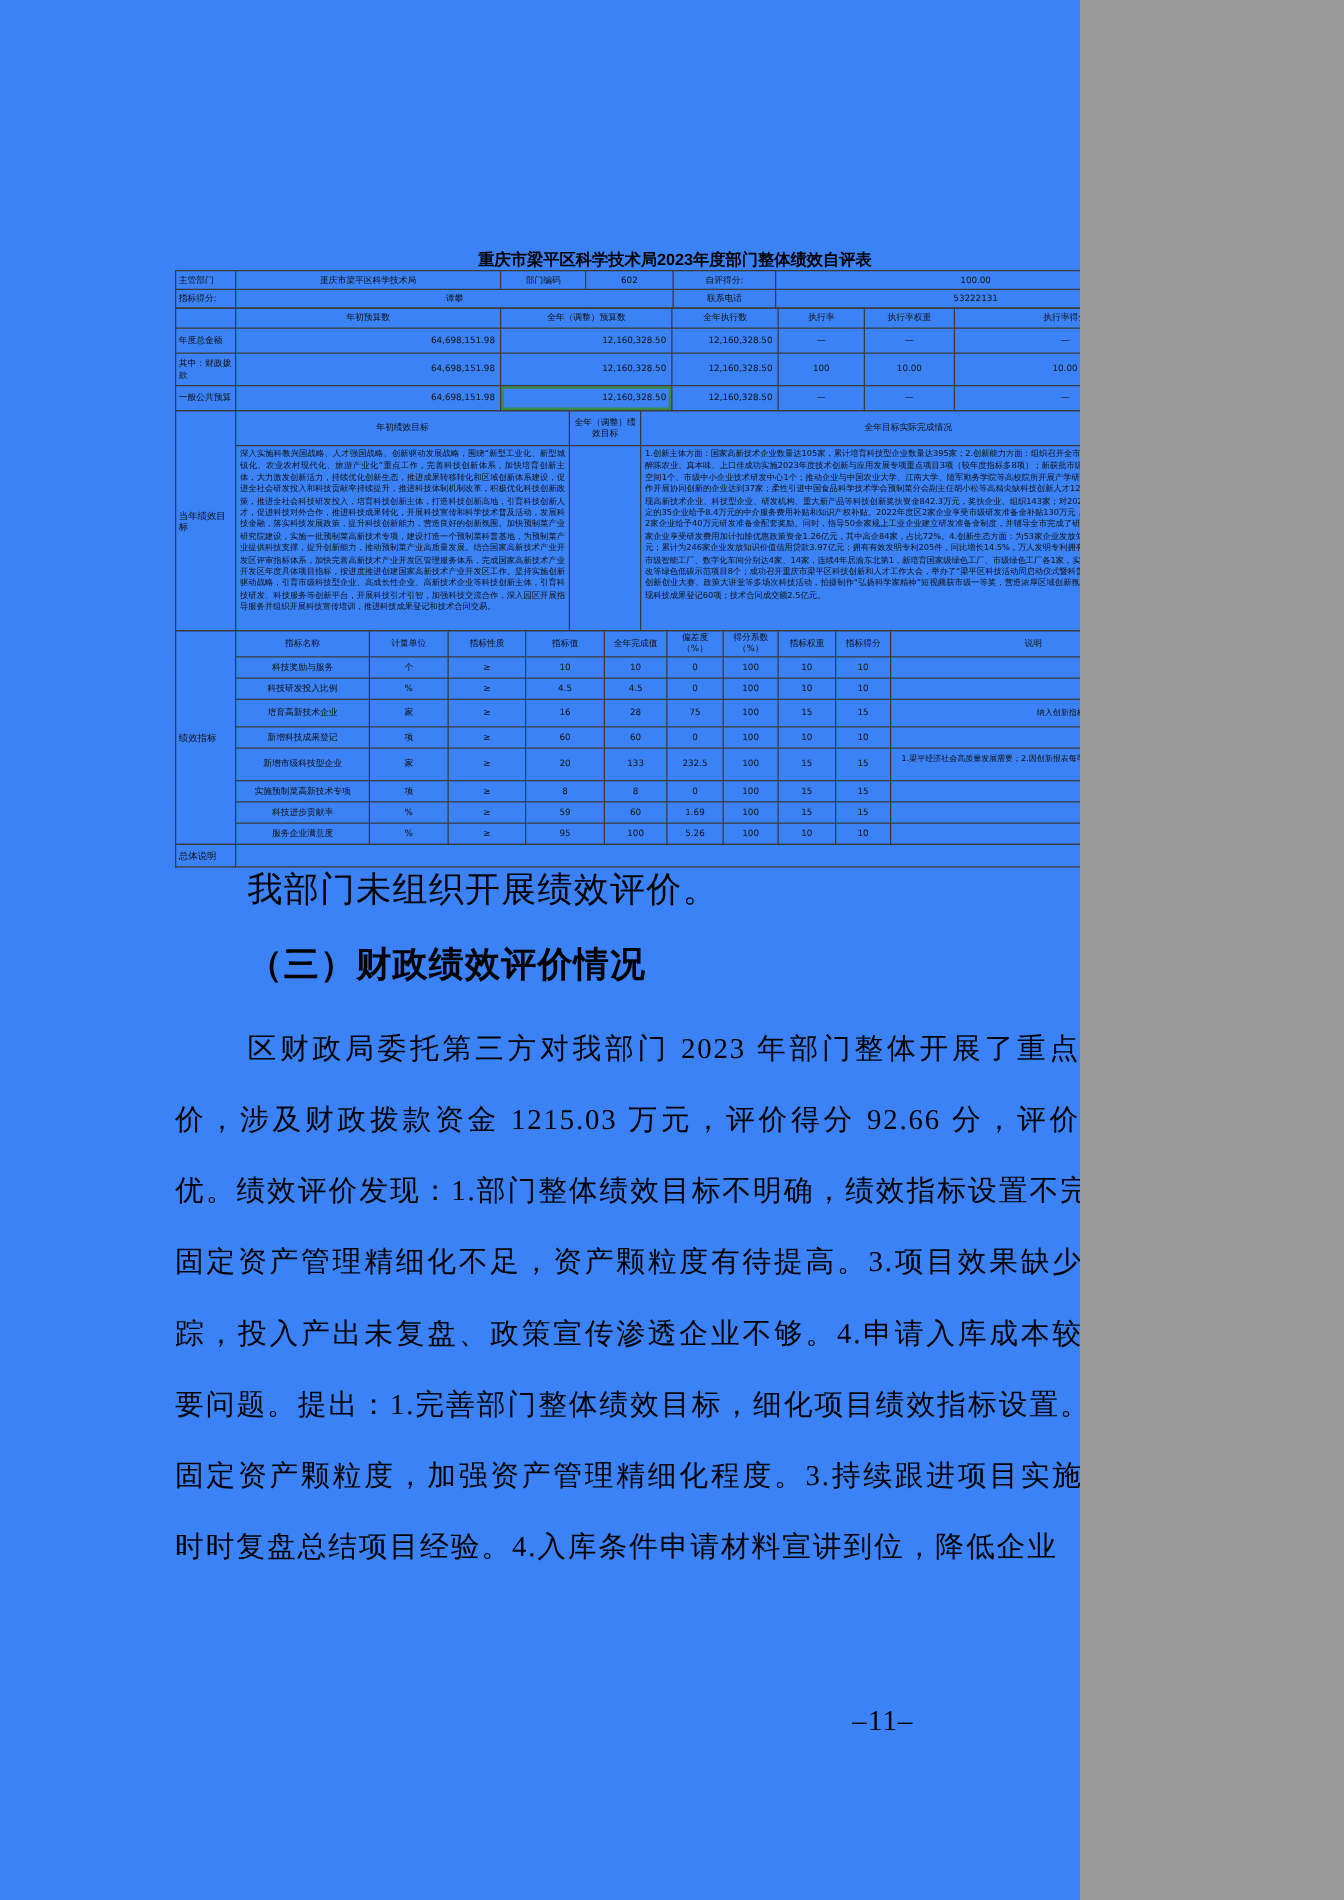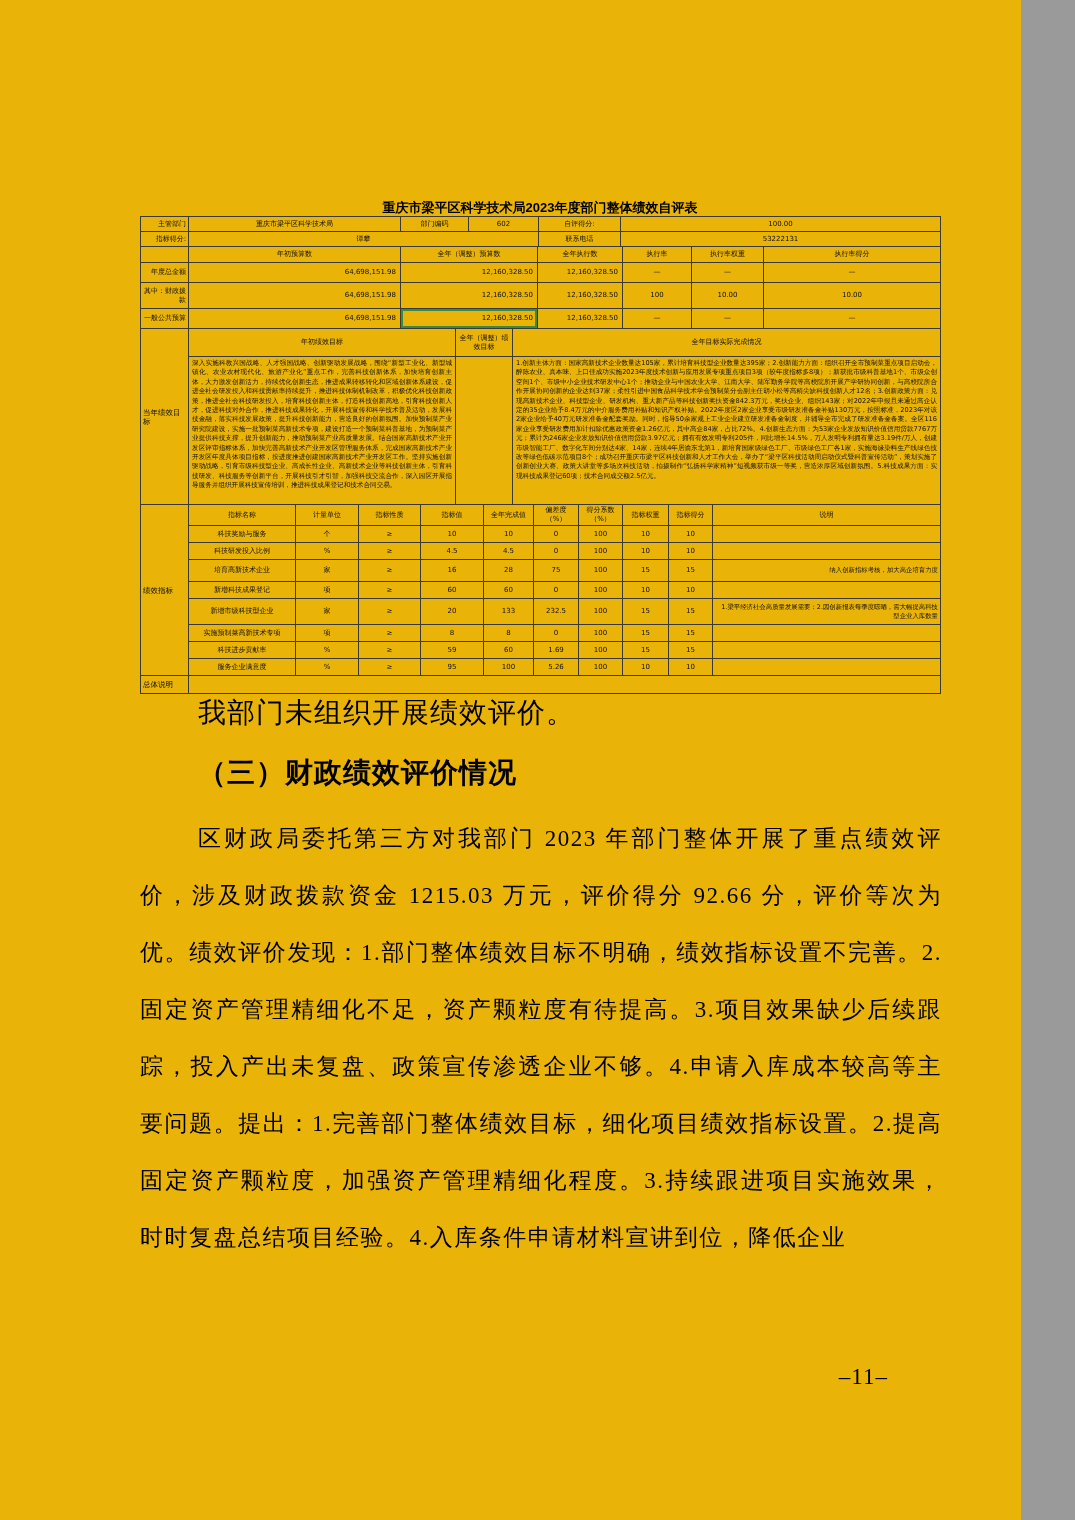--- a/index.html
+++ b/index.html
@@ -1,29 +1,29 @@
 <!DOCTYPE html>
 <html><head>
 <meta charset="utf-8">
 <style>
   html,body{margin:0;padding:0;background:#9a9a9a;}
-  .page{position:relative;width:1021px;height:1520px;background:#eab308;overflow:hidden;
+  .page{position:relative;width:864px;height:1520px;background:#3b82f6;overflow:hidden;
         font-family:"Liberation Serif",serif;color:#000;text-decoration:underline;}
 
   
   .tablewrap{position:absolute;left:140px;top:200px;width:800px;
              font-family:"DejaVu Sans",sans-serif;color:#111;}
   .ttitle{font-weight:bold;text-align:center;font-size:13px;line-height:15px;
           font-family:"Liberation Sans",sans-serif;color:#000;margin:0 0 2px 0;}
   table{border-collapse:collapse;table-layout:fixed;width:800px;margin-top:-1px;}
   td{border:1px solid #3a3a3a;font-size:7px;line-height:9px;padding:1px 2px;
      overflow:hidden;vertical-align:middle;word-break:break-all;}
   .c{text-align:center;}
   .r{text-align:right;padding-right:4px;}
-  .lbl{text-align:right;}
+  .lbl{text-align:left;}
   .vlabel{text-align:left;font-size:7.5px;}
   .txt{font-size:6.6px;line-height:9.4px;text-align:justify;vertical-align:top;padding:2px 3px;}
   .note{font-size:6.4px;line-height:8.6px;text-align:right;}
   .h15{height:15px}.h16{height:16px}.h20{height:20px}.h26{height:26px}
   .h22{height:22px}.h28{height:28px}.h17{height:17px}.h18{height:18px}
   .goalrow{height:148px}
 
   
   .prose{position:absolute;left:140px;top:692px;width:802px;}
   .heading{font-size:28px;line-height:42px;font-weight:bold;text-indent:58px;

